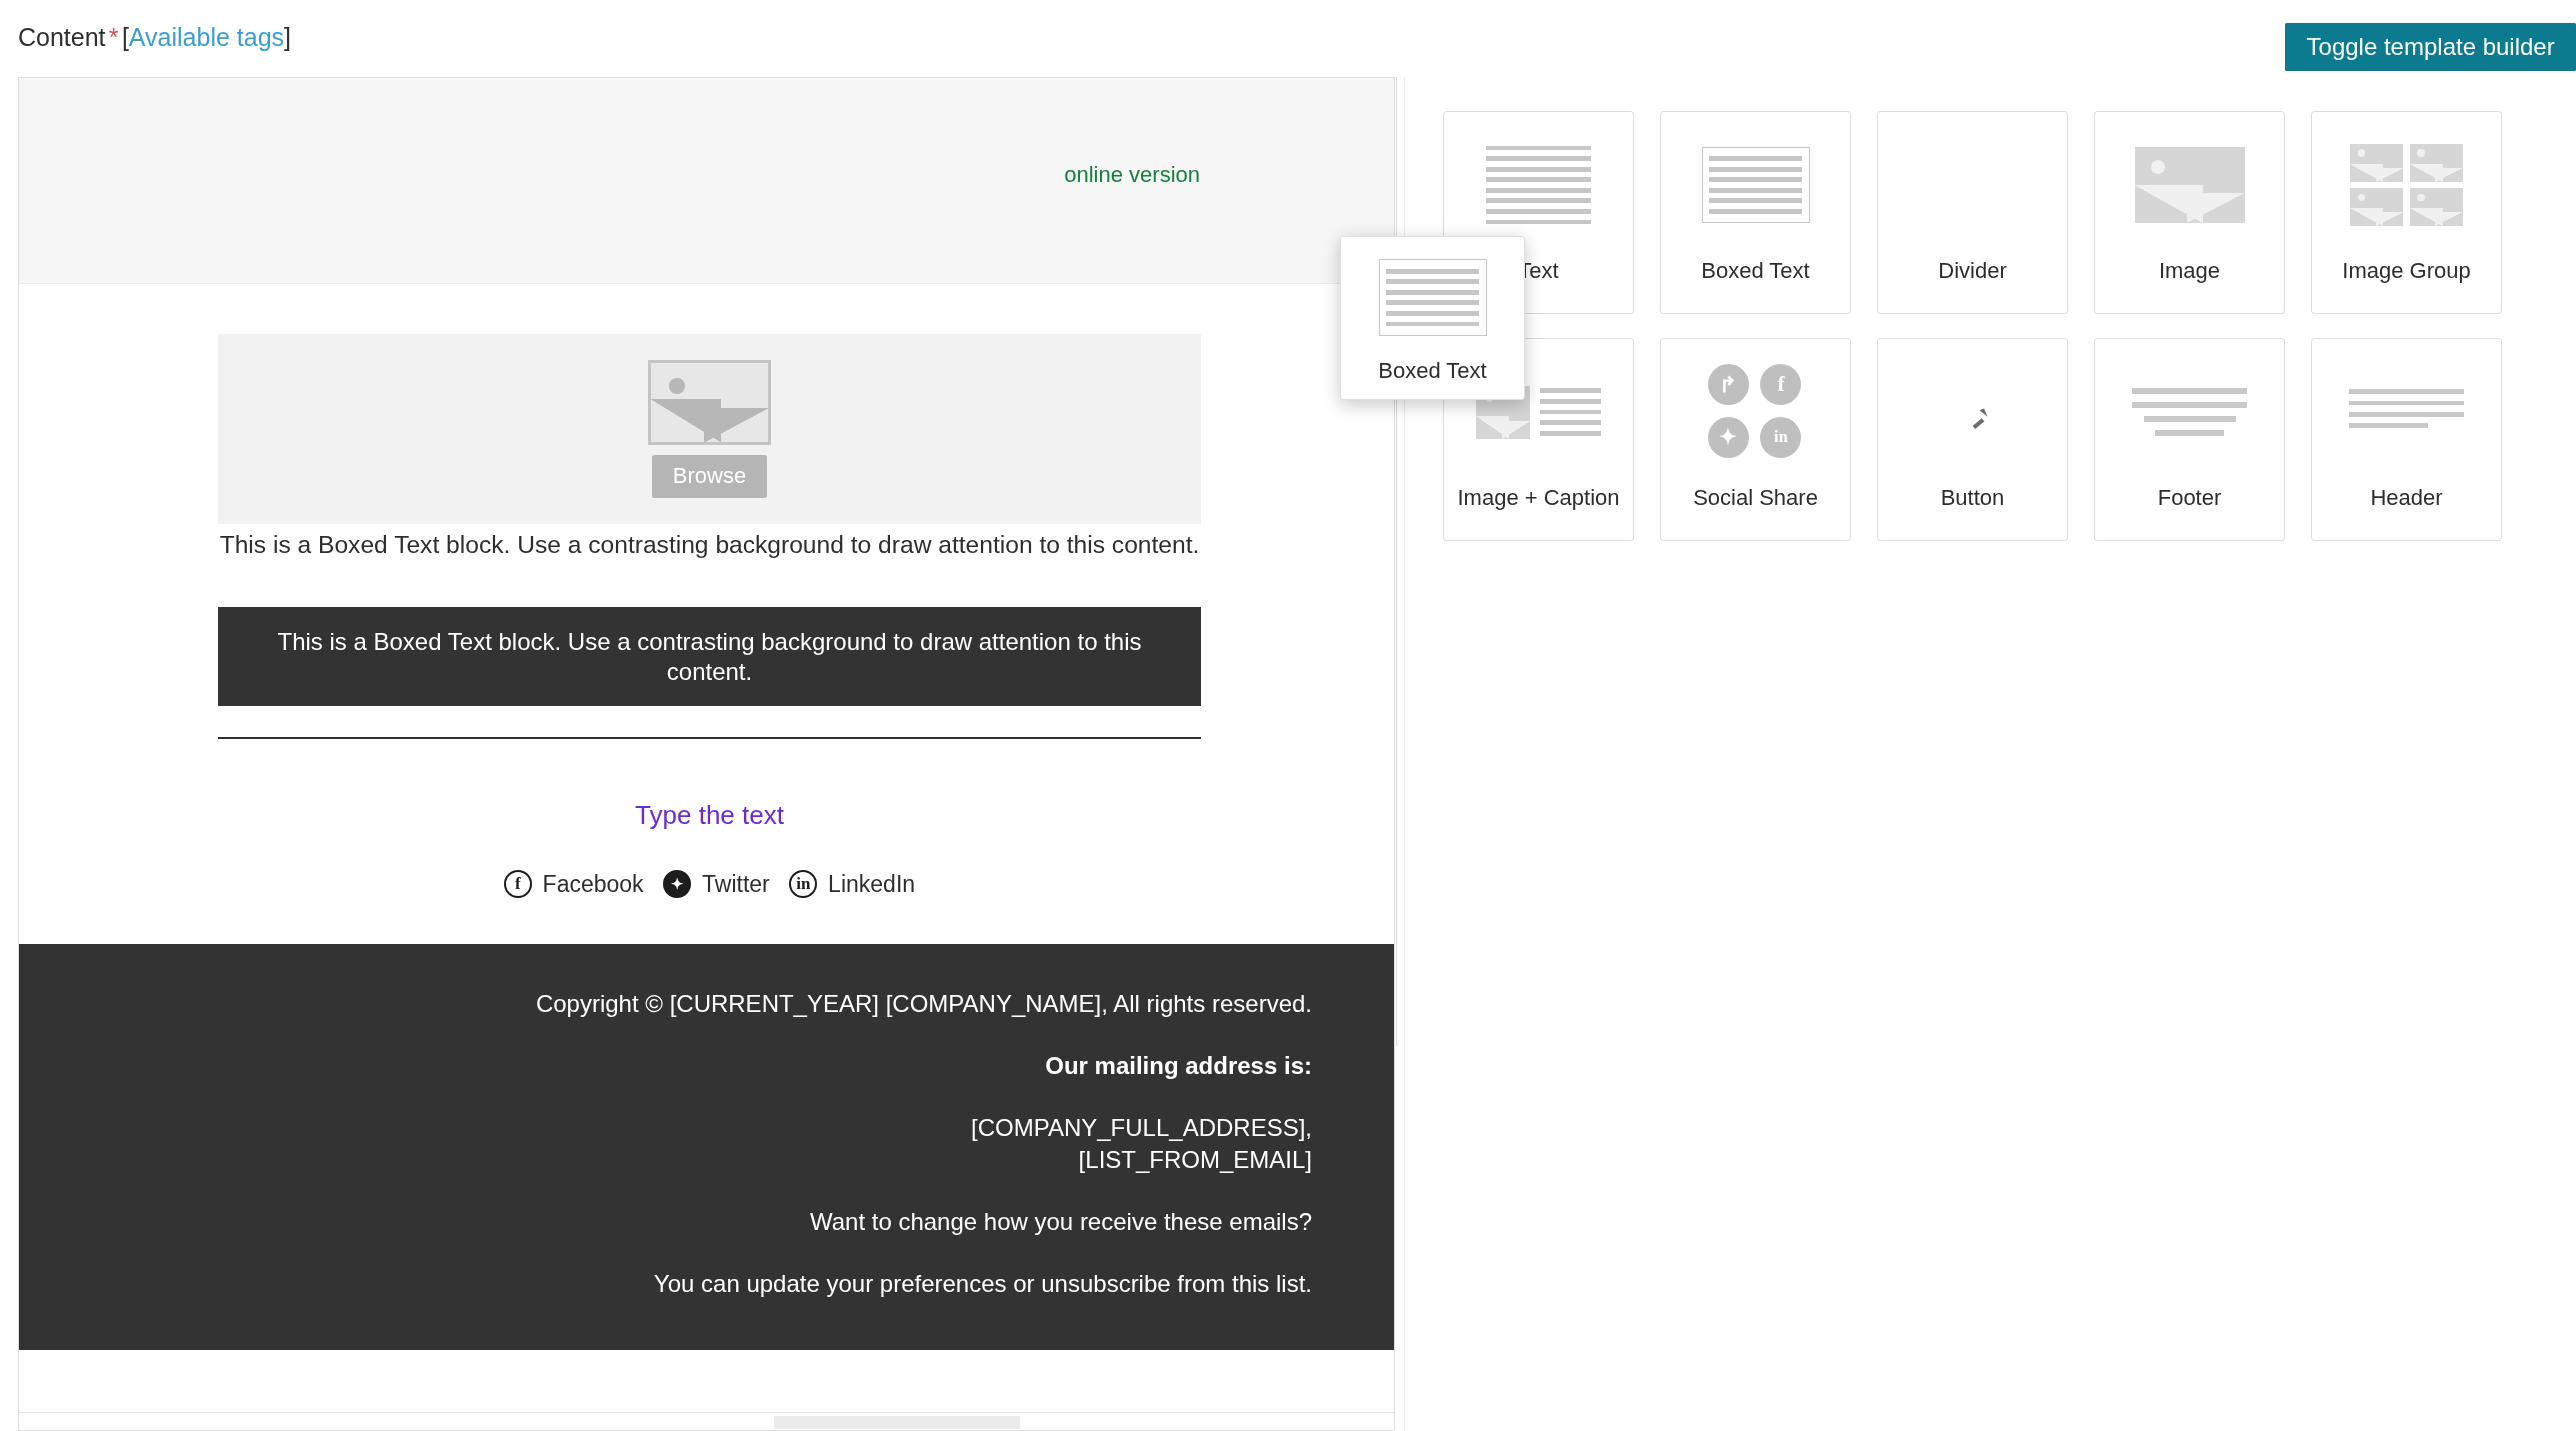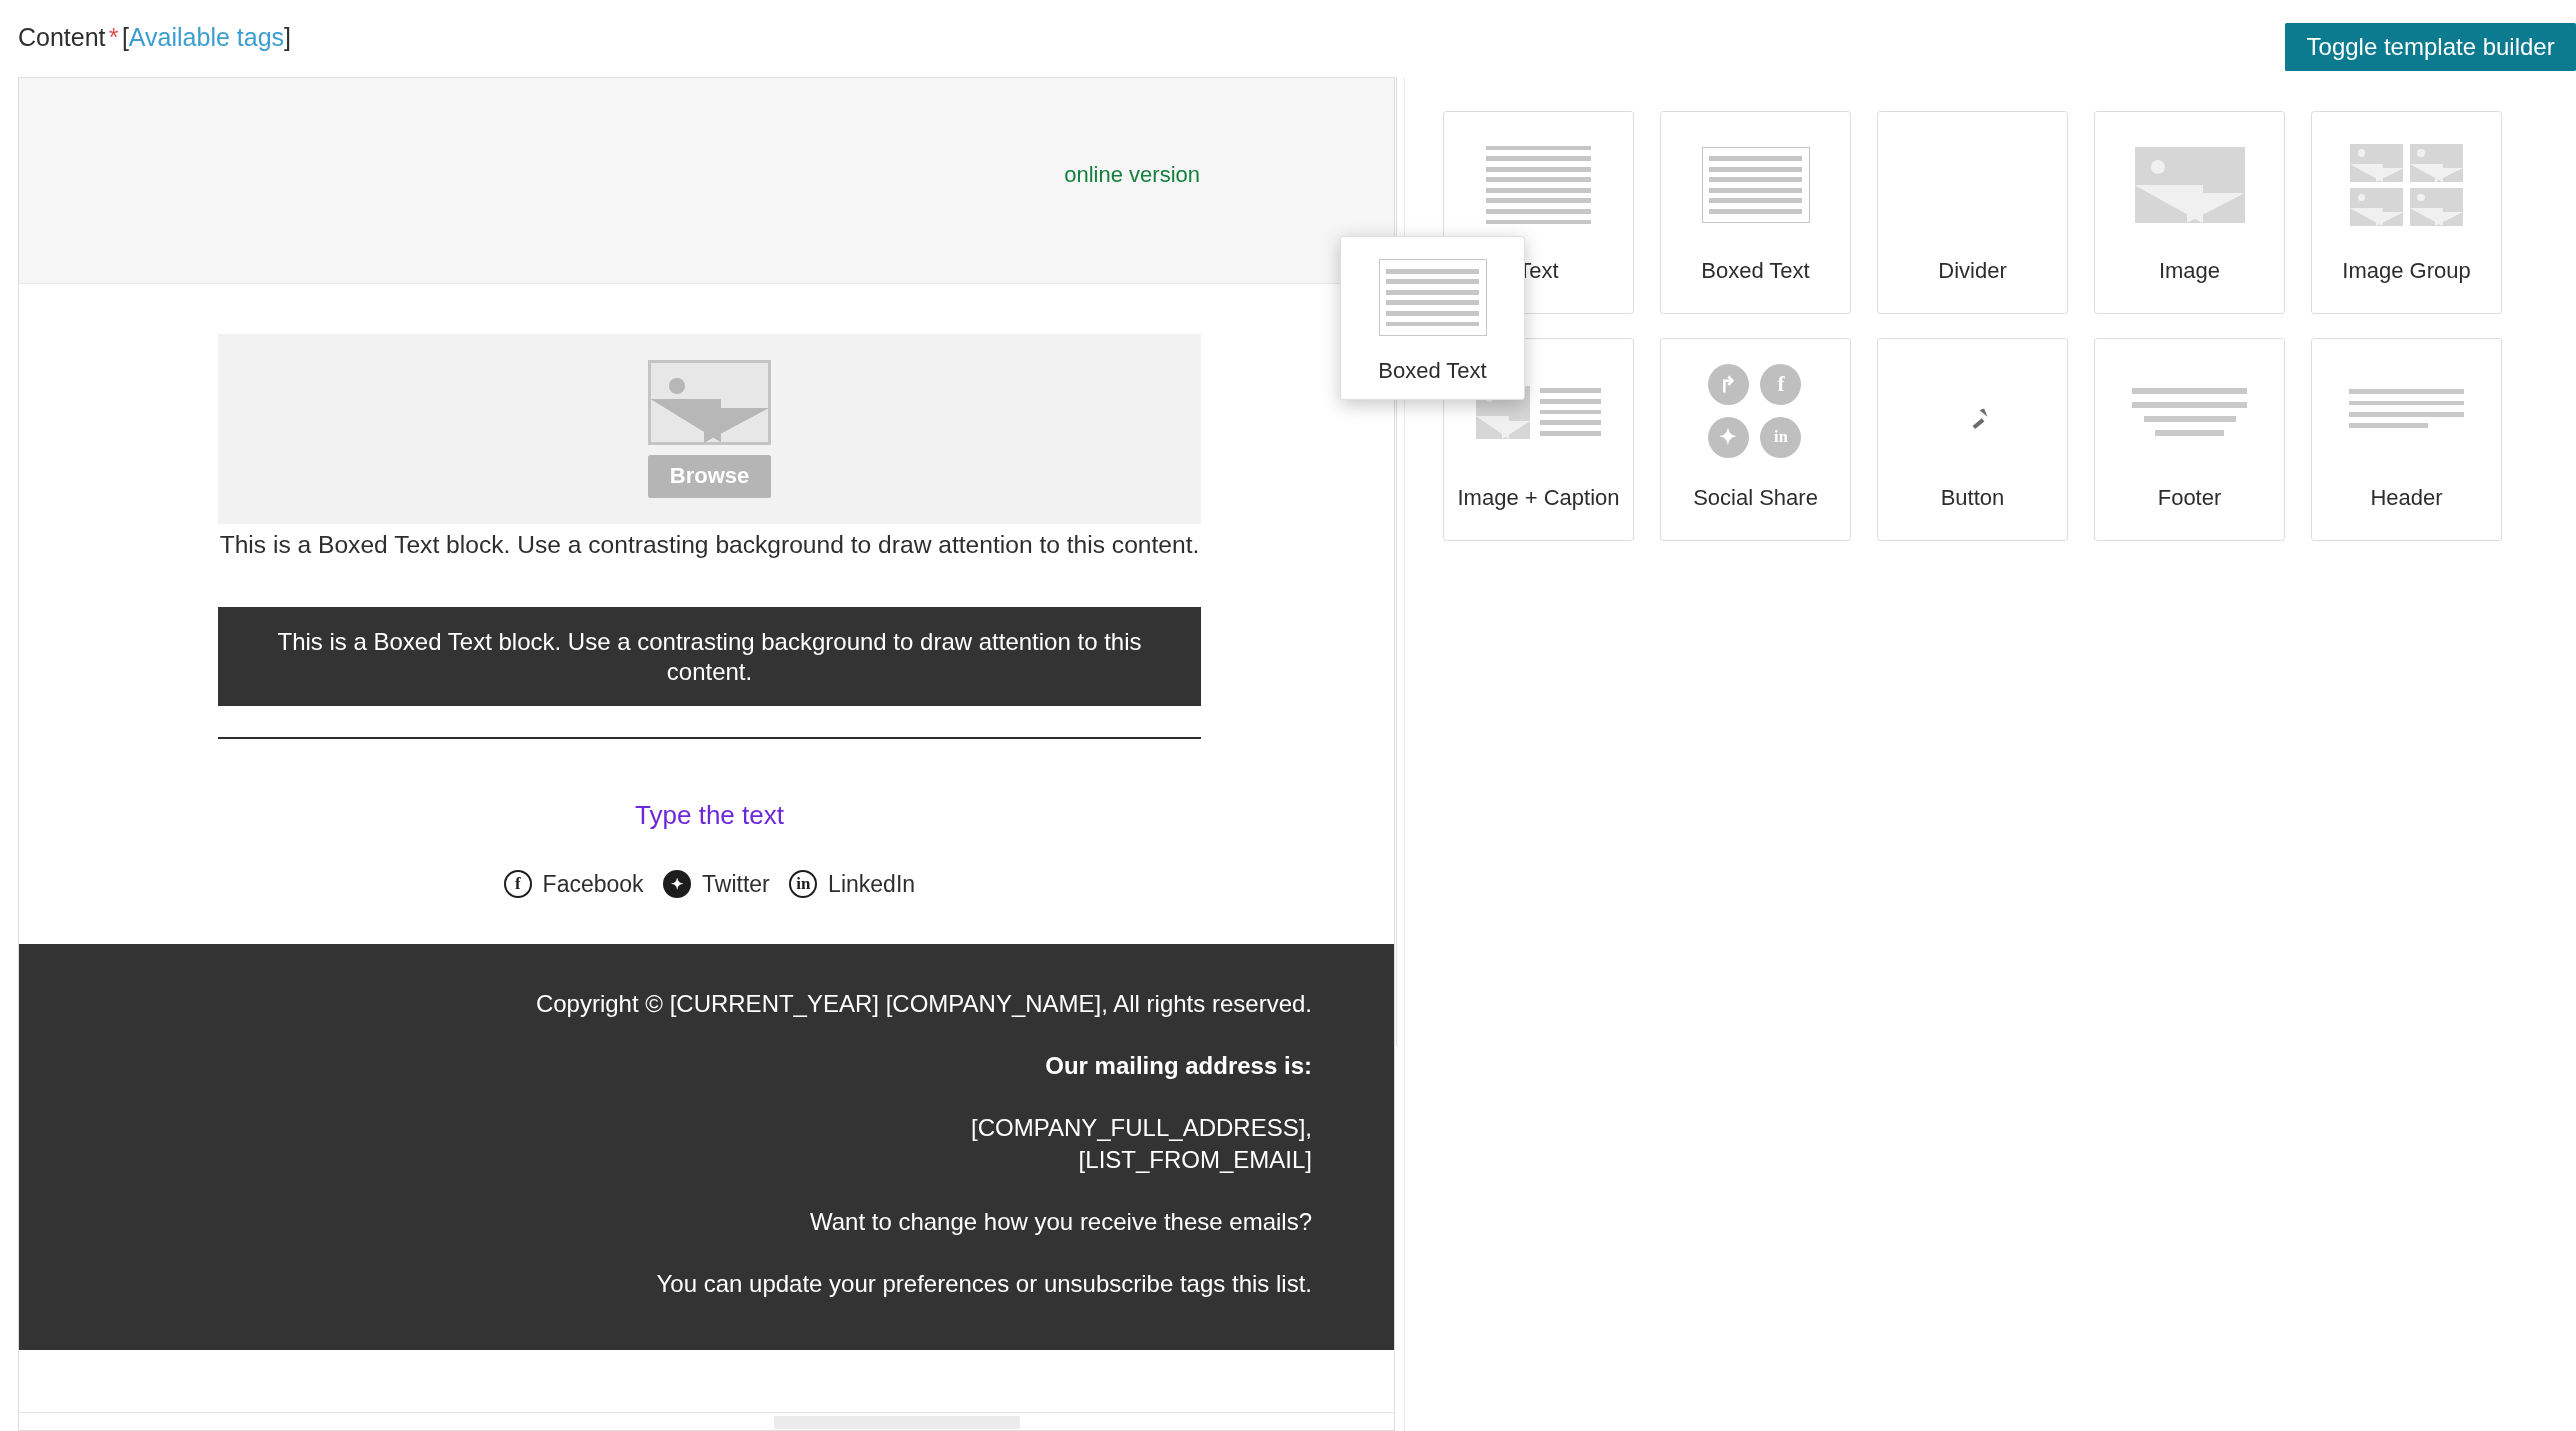--- a/index.html
+++ b/index.html
@@ -116,21 +116,20 @@
   }
   .browse-btn {
     background: #b5b5b5;
     color: #ffffff;
     font-size: 22px;
     padding: 8.2px 21.3px;
     border: none;
     border-radius: 2.5px;
     font-family: "Liberation Sans", sans-serif;
     cursor: pointer;
-    font-weight: bold;
   }
 
   .plain-text-block {
     position: absolute;
     left: 199px; top: 246px;
     width: 983px;
     text-align: center;
     font-size: 24.6px;
     color: #2e2e2e;
     line-height: 1.22;
@@ -445,21 +444,21 @@
     </div>
 
     <div class="footer-block">
       <p>Copyright © [CURRENT_YEAR] [COMPANY_NAME], All rights reserved.</p>
       <p class="bold">Our mailing address is:</p>
       <p>
         <span>[COMPANY_FULL_ADDRESS],</span><br>
         <span>[LIST_FROM_EMAIL]</span>
       </p>
       <p>Want to change how you receive these emails?</p>
-      <p>You can update your preferences or unsubscribe tags this list.</p>
+      <p>You can update your preferences or unsubscribe from this list.</p>
     </div>
 
     <div class="canvas-bottom-strip">
       <div class="nub"></div>
     </div>
   </div>
 
   <div class="v-sep"></div>
 
   <div class="palette">

